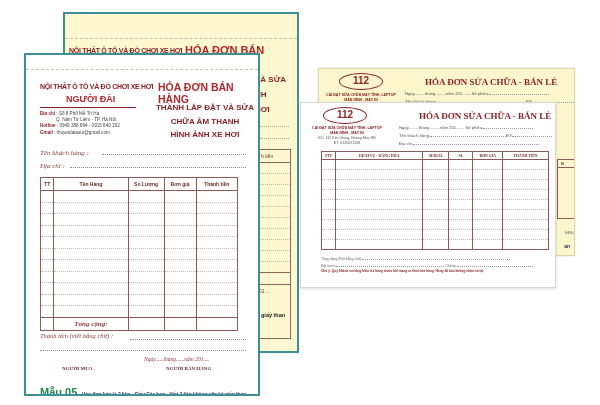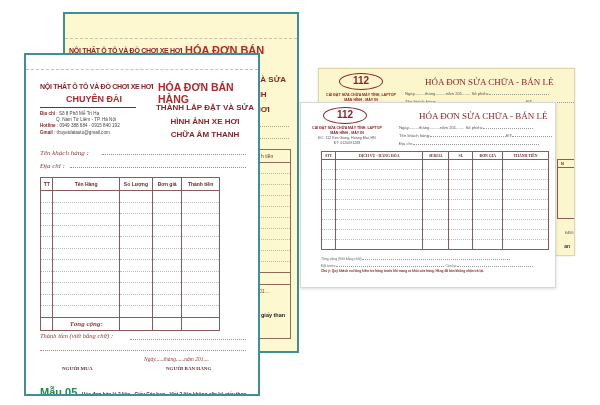--- a/index.html
+++ b/index.html
@@ -26,38 +26,38 @@
   #m03-front { left: 24px; top: 53px; width: 236px; height: 343px; background: #ffffff; border: 2px solid #3f8f99; }
   #m03-front .shop { position: absolute; left: 14px; top: 28px; font-size: 7px; }
   #m03-front .shop-name { position: absolute; left: 40px; top: 39px; font-size: 9px; font-weight: bold; }
   #m03-front .rule { position: absolute; left: 14px; top: 52px; width: 96px; border-top: 1px solid #8b2328; }
   #m03-front .addr { position: absolute; left: 14px; top: 56px; font-size: 4.6px; line-height: 6.2px; color: #444; }
   #m03-front .addr b { color: #8b2328; }
   #m03-front .title { position: absolute; left: 132px; top: 26px; font-size: 10.5px; font-weight: bold; }
   #m03-front .sub { position: absolute; left: 120px; top: 46px; width: 118px; font-size: 8px; font-weight: bold; line-height: 13.5px; text-align: center; }
   #m03-front .field { position: absolute; left: 14px; right: 12px; font-size: 7px; font-style: italic; color: #8b3a3a; }
   #m03-front .field span.dots { position: absolute; left: 62px; right: 0; bottom: 2px; border-bottom: 1px dotted #a88; }
-  #m03-front table { position: absolute; left: 14px; top: 122px; width: 180px; border-collapse: collapse; }
+  #m03-front table { position: absolute; left: 14px; top: 122px; width: 198px; border-collapse: collapse; }
   #m03-front th { font-size: 5px; color: #6b2a2a; height: 13px; border: 1px solid #8b5a5a; font-weight: bold; }
   #m03-front td { height: 11.5px; border-left: 1px solid #8b5a5a; border-right: 1px solid #8b5a5a; border-bottom: 1px dotted #bbb; }
   #m03-front tr.total td { border: 1px solid #8b5a5a; height: 13px; font-size: 7px; font-weight: bold; font-style: italic; text-align: center; color: #8b3a3a; }
   #m03-front .bywords { position: absolute; left: 14px; right: 12px; top: 277px; font-size: 6.5px; font-style: italic; color: #8b3a3a; }
   #m03-front .dots2 { position: absolute; left: 14px; right: 12px; border-bottom: 1px dotted #a88; }
   #m03-front .date { position: absolute; left: 118px; top: 301px; font-size: 5.5px; font-style: italic; color: #8b3a3a; }
   #m03-front .sign { position: absolute; top: 311px; font-size: 5px; font-weight: bold; color: #6b2a2a; }
   #m03-front .model { position: absolute; left: 14px; top: 327px; white-space: nowrap; }
   .model .code { font-size: 11px; font-weight: bold; color: #1f8a4c; }
   .model .desc { font-size: 4.8px; font-weight: bold; color: #1d2b5a; }
 
   
   #m04-back { left: 318px; top: 68px; width: 257px; height: 188px; background: #fcf6cd; border: 1px solid #e0d7a8; box-shadow: 0 0 2px #ddd; }
   .logo112 { position: absolute; width: 44px; height: 17px; border: 1.5px solid #8b2328; border-radius: 50%; font-size: 10px; font-weight: bold; text-align: center; line-height: 14px; color: #8b2328; }
   .shop4 { position: absolute; font-size: 3.6px; font-weight: bold; color: #8b2328; text-align: center; line-height: 5px; }
   .shop4 .addr4 { color: #555; font-weight: normal; }
-  .title4 { position: absolute; font-size: 9px; font-weight: normal; color: #8b2328; font-family: "Liberation Serif", serif; }
+  .title4 { position: absolute; font-size: 9px; font-weight: bold; color: #8b2328; font-family: "Liberation Serif", serif; }
   .line4 { position: absolute; font-size: 4.2px; color: #555; white-space: nowrap; }
   .line4 .d { display: inline-block; border-bottom: 1px dotted #999; height: 4px; }
 
   
   #m04-front { left: 300px; top: 102px; width: 256px; height: 186px; background: #ffffff; border: 1px solid #d8d8d8; box-shadow: 0 1px 3px rgba(0,0,0,0.15); }
   #m04-front table { position: absolute; left: 20px; top: 48px; width: 228px; border-collapse: collapse; }
   #m04-front th { font-size: 3.8px; color: #6b2a2a; height: 8px; border: 1px solid #8b5a5a; font-weight: bold; font-family: "Liberation Serif", serif; }
   #m04-front td { height: 10px; border-left: 1px solid #8b5a5a; border-right: 1px solid #8b5a5a; border-bottom: 1px dotted #c8b8b8; }
   #m04-front tr:last-child td { border-bottom: 1px solid #8b5a5a; }
   #m04-front .small { position: absolute; left: 20px; font-size: 3.4px; color: #666; white-space: nowrap; }
@@ -93,33 +93,33 @@
     <div style="border-bottom:1px solid #8b6a5a;height:11px;"></div>
     <div style="border-bottom:1px solid #8b6a5a;height:12px;"></div>
     <div style="height:10px;font-size:5px;font-style:italic;padding:3px 2px;color:#8b3a3a;">01....</div>
   </div>
   <div class="foot">giấy than</div>
 </div>
 
 <div class="paper" id="m03-front">
   <div class="dash-line" style="left:0;right:0;top:14px;"></div>
   <div class="shop condensed dark-red">NỘI THẤT Ô TÔ VÀ ĐỒ CHƠI XE HƠI</div>
-  <div class="shop-name red">CHUYÊN ĐÀI</div>
+  <div class="shop-name red">NGƯỜI ĐÀI</div>
   <div class="rule"></div>
   <div class="addr">
     <div><b>Địa chỉ</b> <span>: Số 8 Phố Mễ Trì Hạ</span></div>
     <div style="padding-left:16px;">Q. Nam Từ Liêm - TP. Hà Nội</div>
     <div><b>Hotline</b> <span>: 0949 388 684 - 0915 840 192</span></div>
     <div><b>Gmail</b> <span>: thuyetdaiauto@gmail.com</span></div>
   </div>
   <div class="title red">HÓA ĐƠN BÁN HÀNG</div>
   <div class="sub dark-red">
     <div>THÀNH LẮP ĐẶT VÀ SỬA</div>
+    <div>CHỮA ÂM THANH</div>
     <div>HÌNH ẢNH XE HƠI</div>
-    <div>CHỮA ÂM THANH</div>
   </div>
   <div class="field serif" style="top:107px;">
     <span>Địa chỉ :</span><span class="dots" style="left:30px;"></span>
   </div>
   <div class="field serif" style="top:94px;">
     <span>Tên khách hàng :</span><span class="dots"></span>
   </div>
 
   <table>
     <thead>

